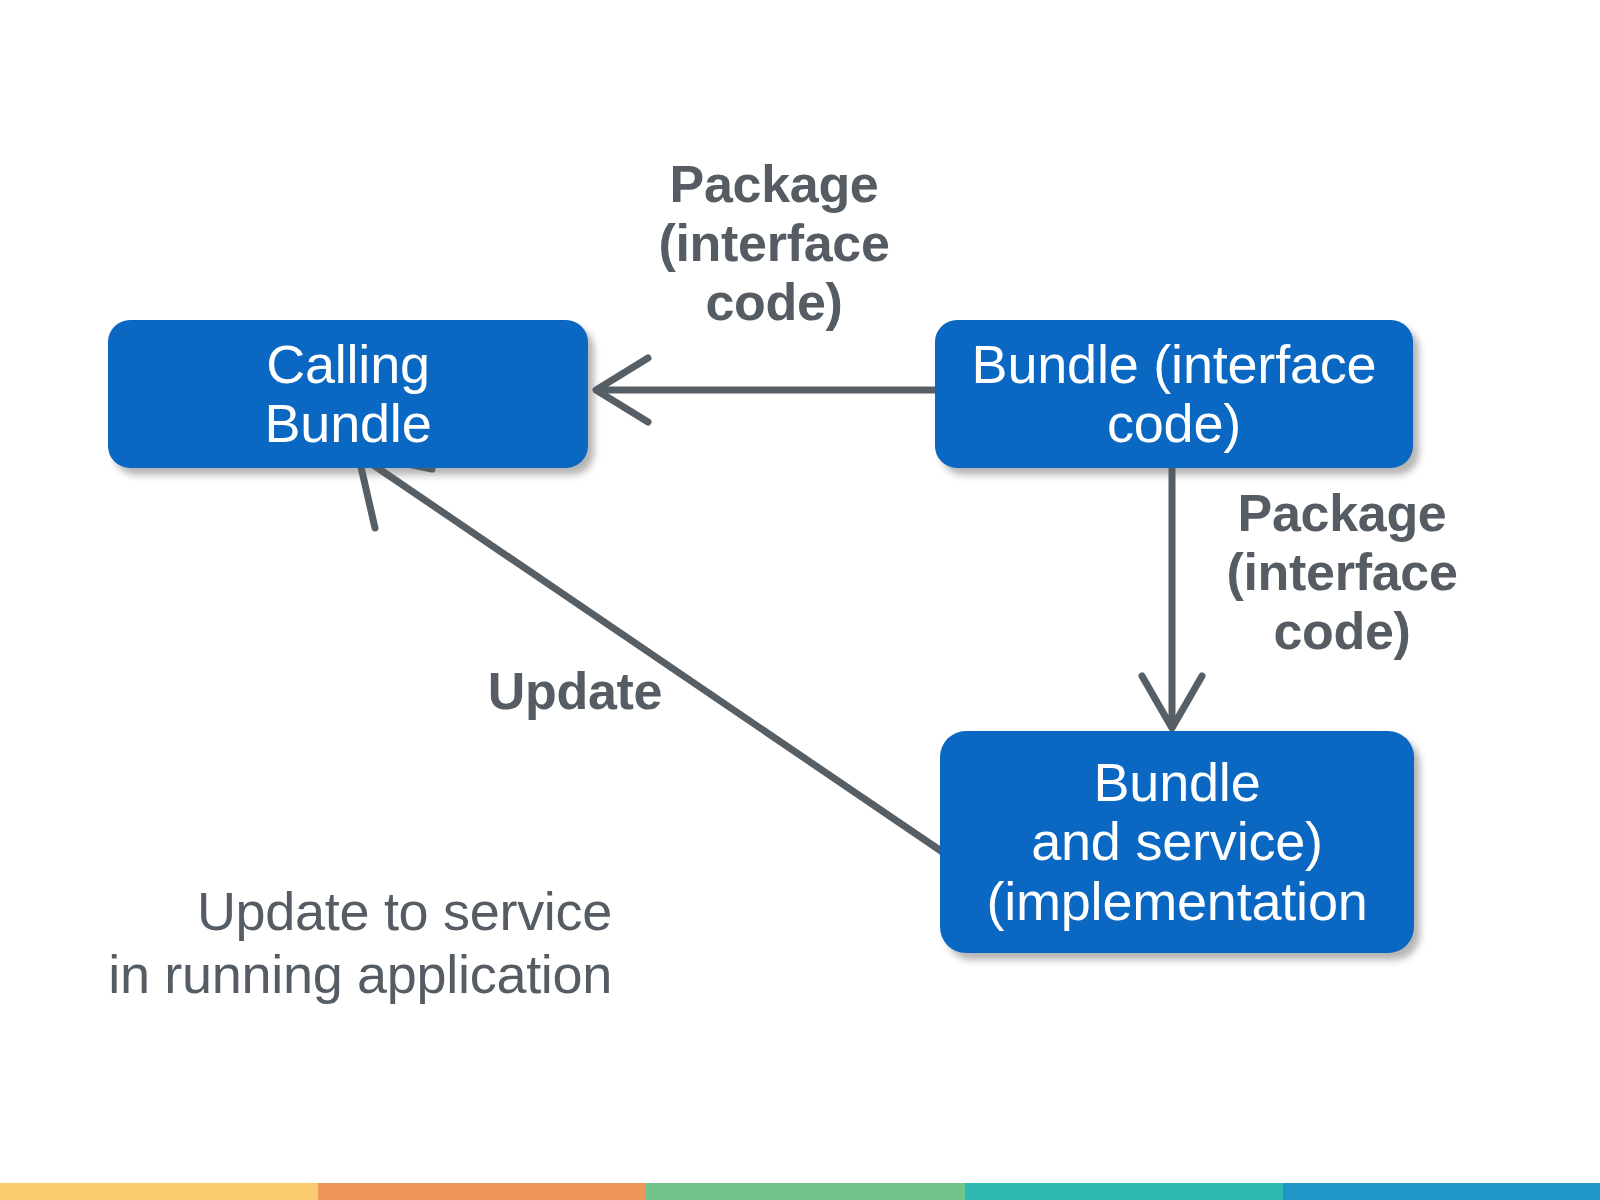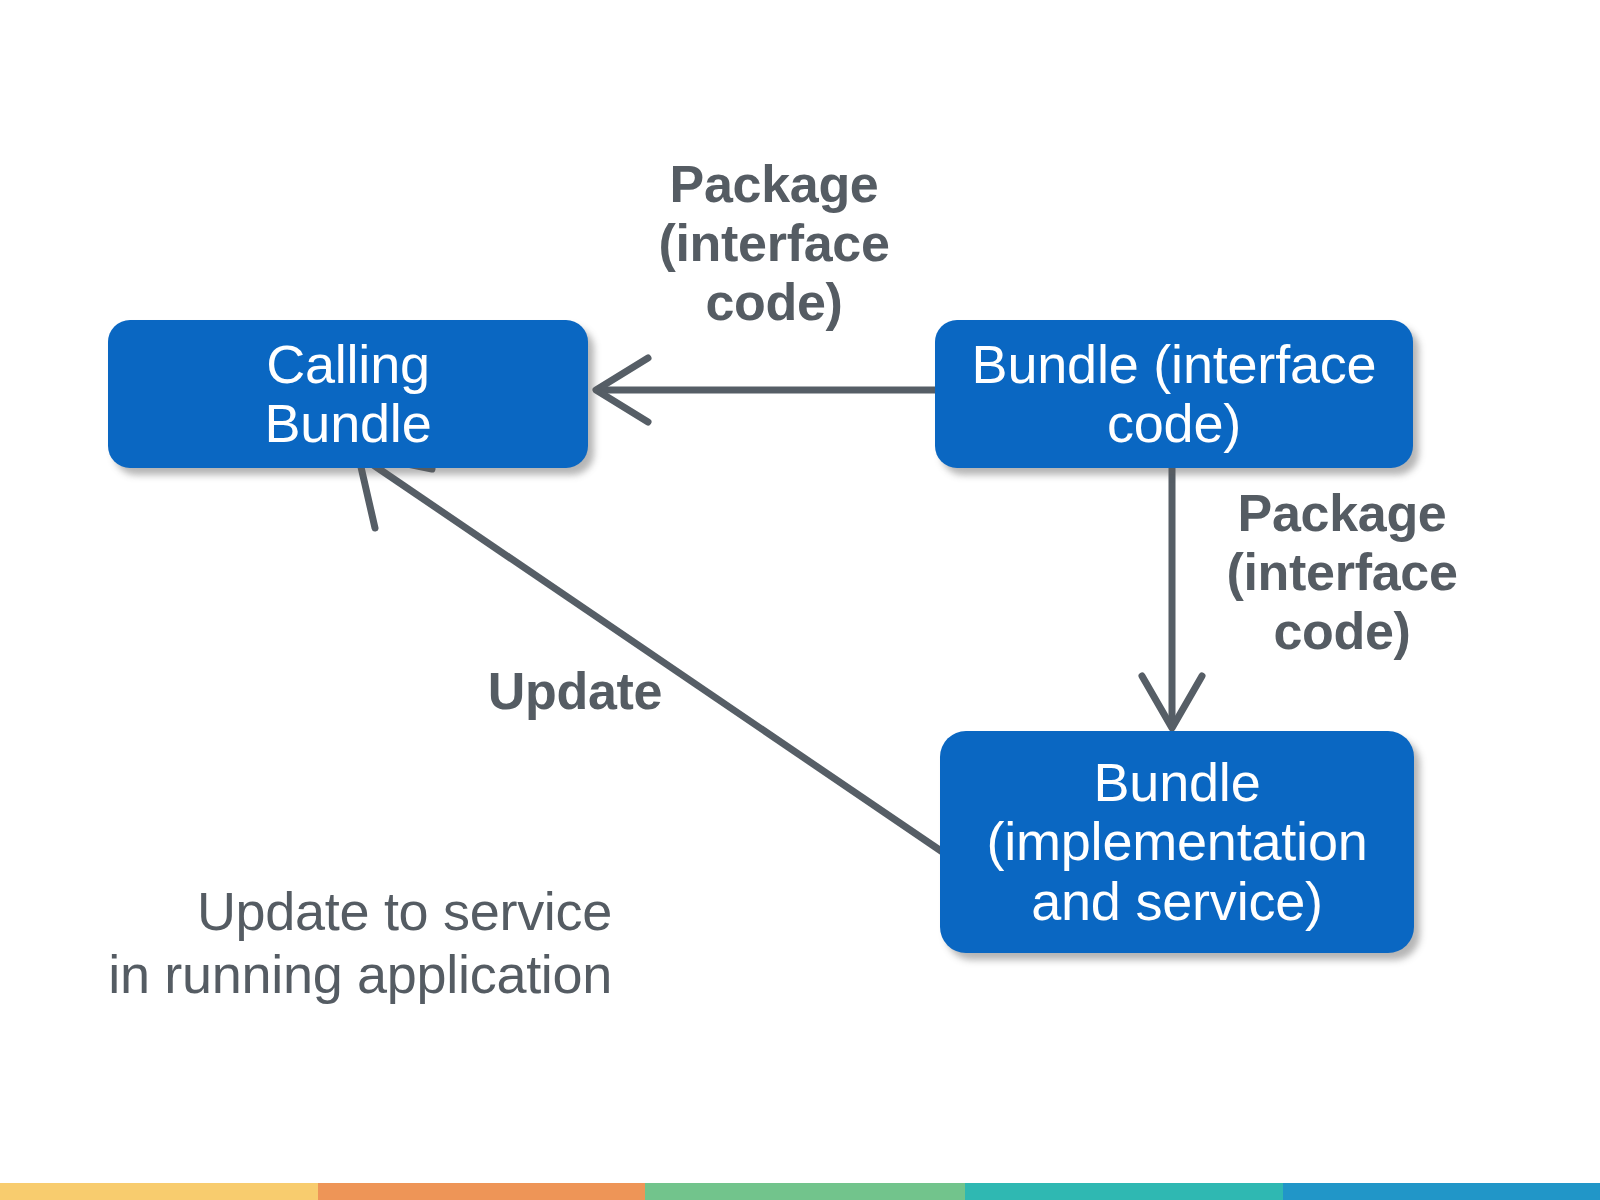--- a/index.html
+++ b/index.html
@@ -156,22 +156,22 @@
   <div class="node-box" id="box-bundle-interface" style="background: rgb(10, 103, 194); color: rgb(255, 255, 255);">
     <span class="label-lines">
       <span class="ln">Bundle (interface</span>
       <span class="ln">code)</span>
     </span>
   </div>
 
   <div class="node-box" id="box-bundle-impl" style="background: rgb(10, 103, 194); color: rgb(255, 255, 255);">
     <span class="label-lines">
       <span class="ln">Bundle</span>
+      <span class="ln">and service)</span>
       <span class="ln">(implementation</span>
-      <span class="ln">and service)</span>
     </span>
   </div>
 
   <div class="edge-label" id="label-package-top" style="color: rgb(85, 92, 99);">
     <span class="ln">Package</span>
     <span class="ln">(interface</span>
     <span class="ln">code)</span>
   </div>
 
   <div class="edge-label" id="label-package-right" style="color: rgb(85, 92, 99);">

